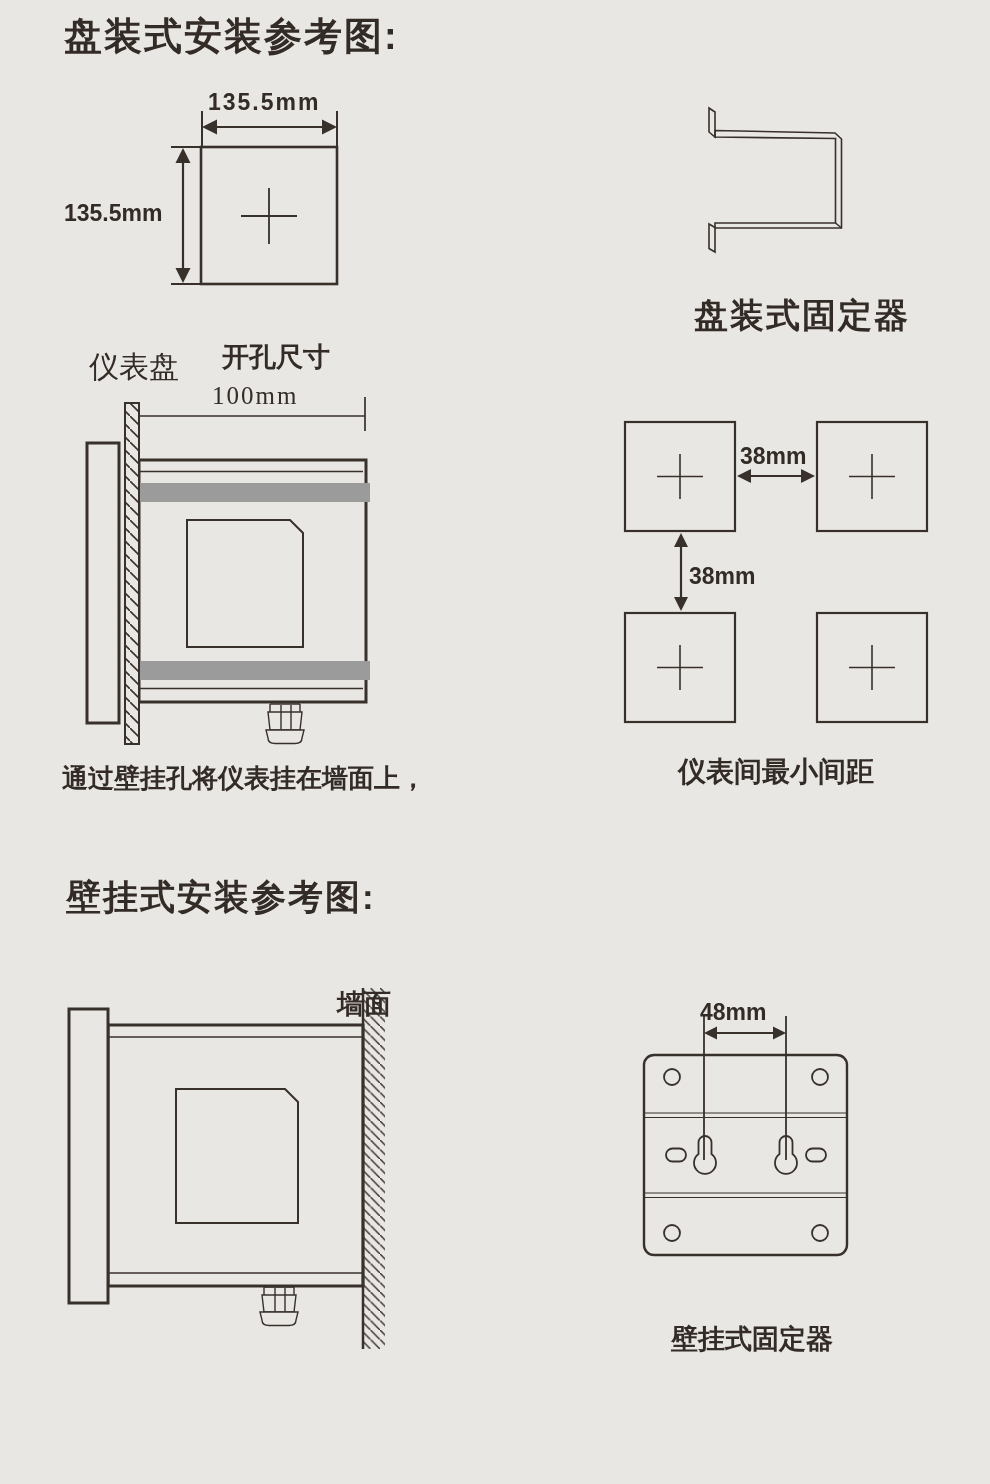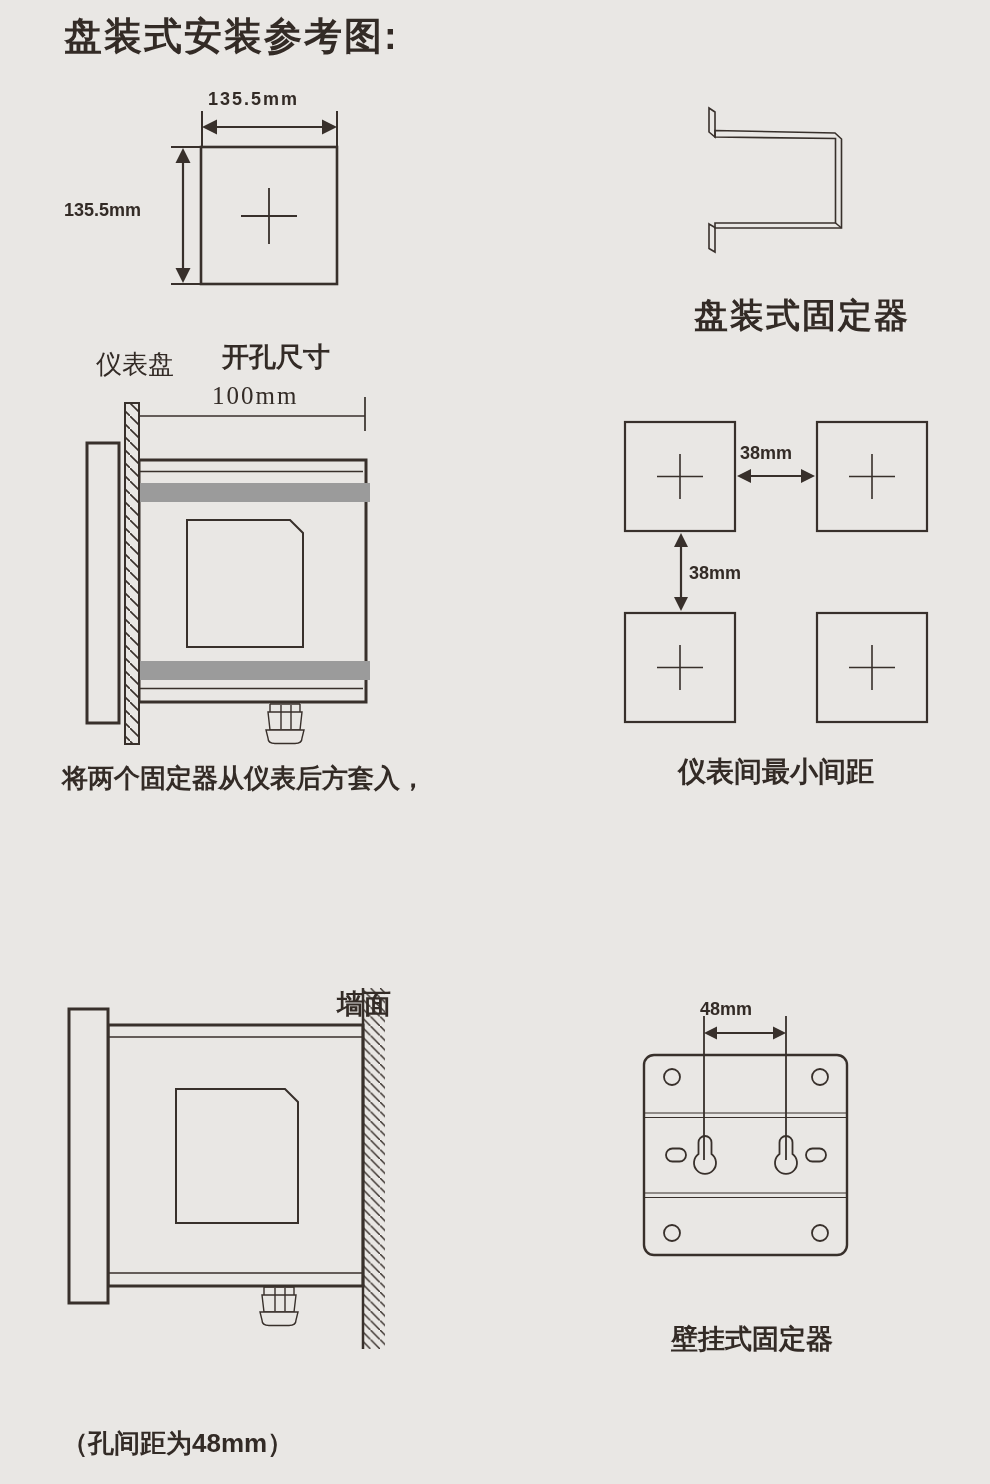--- a/index.html
+++ b/index.html
@@ -11,21 +11,21 @@
     overflow:hidden;
     position:relative;
   }
   .stage{position:absolute;left:0;top:0;width:990px;height:1484px;}
   svg.art{position:absolute;left:0;top:0;}
   .txt{position:absolute;white-space:nowrap;line-height:1.05;}
   .b{font-weight:bold;}
   .serif{font-family:"Liberation Serif","DejaVu Serif",serif;font-weight:normal;}
   .title{font-size:38px;letter-spacing:2px;font-weight:bold;}
   .title2{font-size:35px;letter-spacing:2px;font-weight:bold;}
-  .dim{font-size:18px;font-weight:bold;}
+  .dim{font-size:23px;font-weight:bold;}
   .cap{font-size:27px;font-weight:bold;margin-top:44px;}
   .note{font-size:26px;font-weight:bold;}
 </style>
 </head>
 <body>
 
 <div class="stage">
 
 <svg class="art" width="990" height="1484" viewBox="0 0 990 1484">
   <defs>
@@ -150,37 +150,37 @@
 <div class="txt title" style="left:64px;top:17px;">盘装式安装参考图:</div>
 
 <div class="txt dim" style="left:208px;top:90px;letter-spacing:2px;">135.5mm</div>
 
 <div class="txt dim" style="left:64px;top:201px;">135.5mm</div>
 
 <div class="txt cap" style="left:222px;top:299px;">开孔尺寸</div>
 
 <div class="txt b" style="left:694px;top:292px;font-size:34px;letter-spacing:2px;margin-top:6px;">盘装式固定器</div>
 
-<div class="txt serif" style="left:89px;top:351px;font-size:26px;margin-left:7px;">仪表盘</div>
+<div class="txt serif" style="left:89px;top:351px;font-size:30px;">仪表盘</div>
 
 <div class="txt serif" style="left:212px;top:383px;font-size:25px;letter-spacing:2px;">100mm</div>
 
 <div class="txt dim" style="left:740px;top:444px;">38mm</div>
 
 <div class="txt dim" style="left:689px;top:564px;">38mm</div>
 
 <div class="txt" style="left:678px;top:757px;font-size:28px;font-weight:bold;text-align:right;">仪表间最小间距</div>
 
-<div class="txt note" style="left:62px;top:765px;">将两个固定器从仪表后方套入，</div>
+<div class="txt note" style="left:62px;top:765px;">通过壁挂孔将仪表挂在墙面上，</div>
 
 
+<div class="txt title2" style="left:66px;top:879px;">壁挂式安装参考图:</div>
 
 <div class="txt cap" style="left:337px;top:946px;">墙面</div>
 
 <div class="txt dim" style="left:700px;top:1000px;">48mm</div>
 
 <div class="txt cap" style="left:671px;top:1281px;">壁挂式固定器</div>
 
 
 
-<div class="txt note" style="left:62px;top:1430px;">（孔间距为48mm）</div>
 
 </div>
 
 </body></html>

